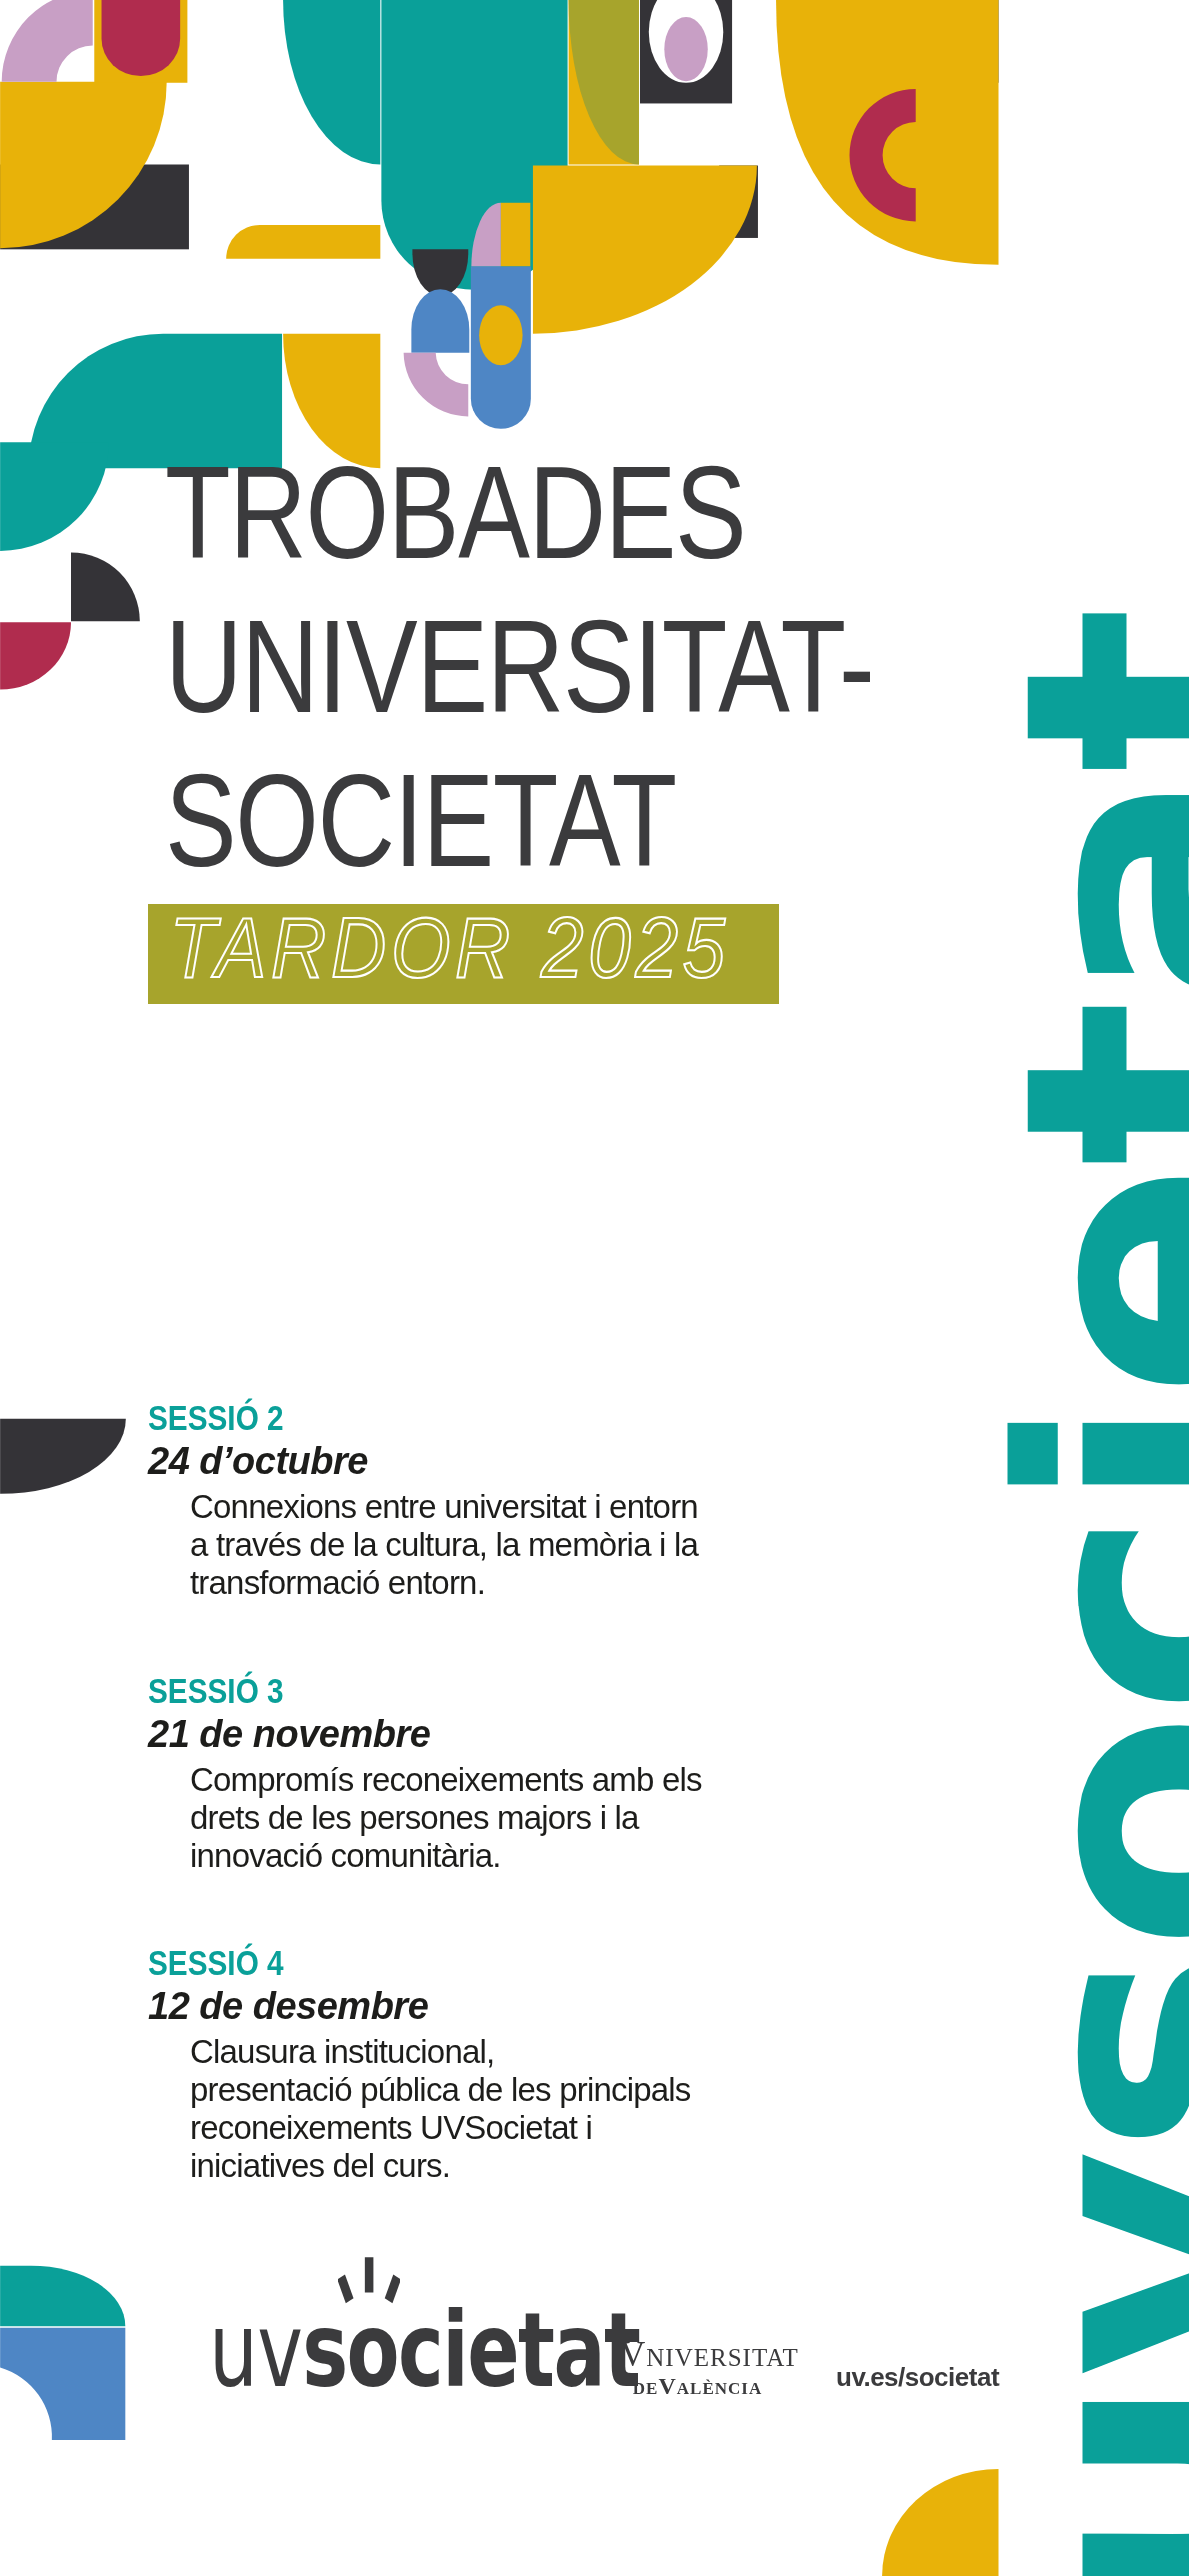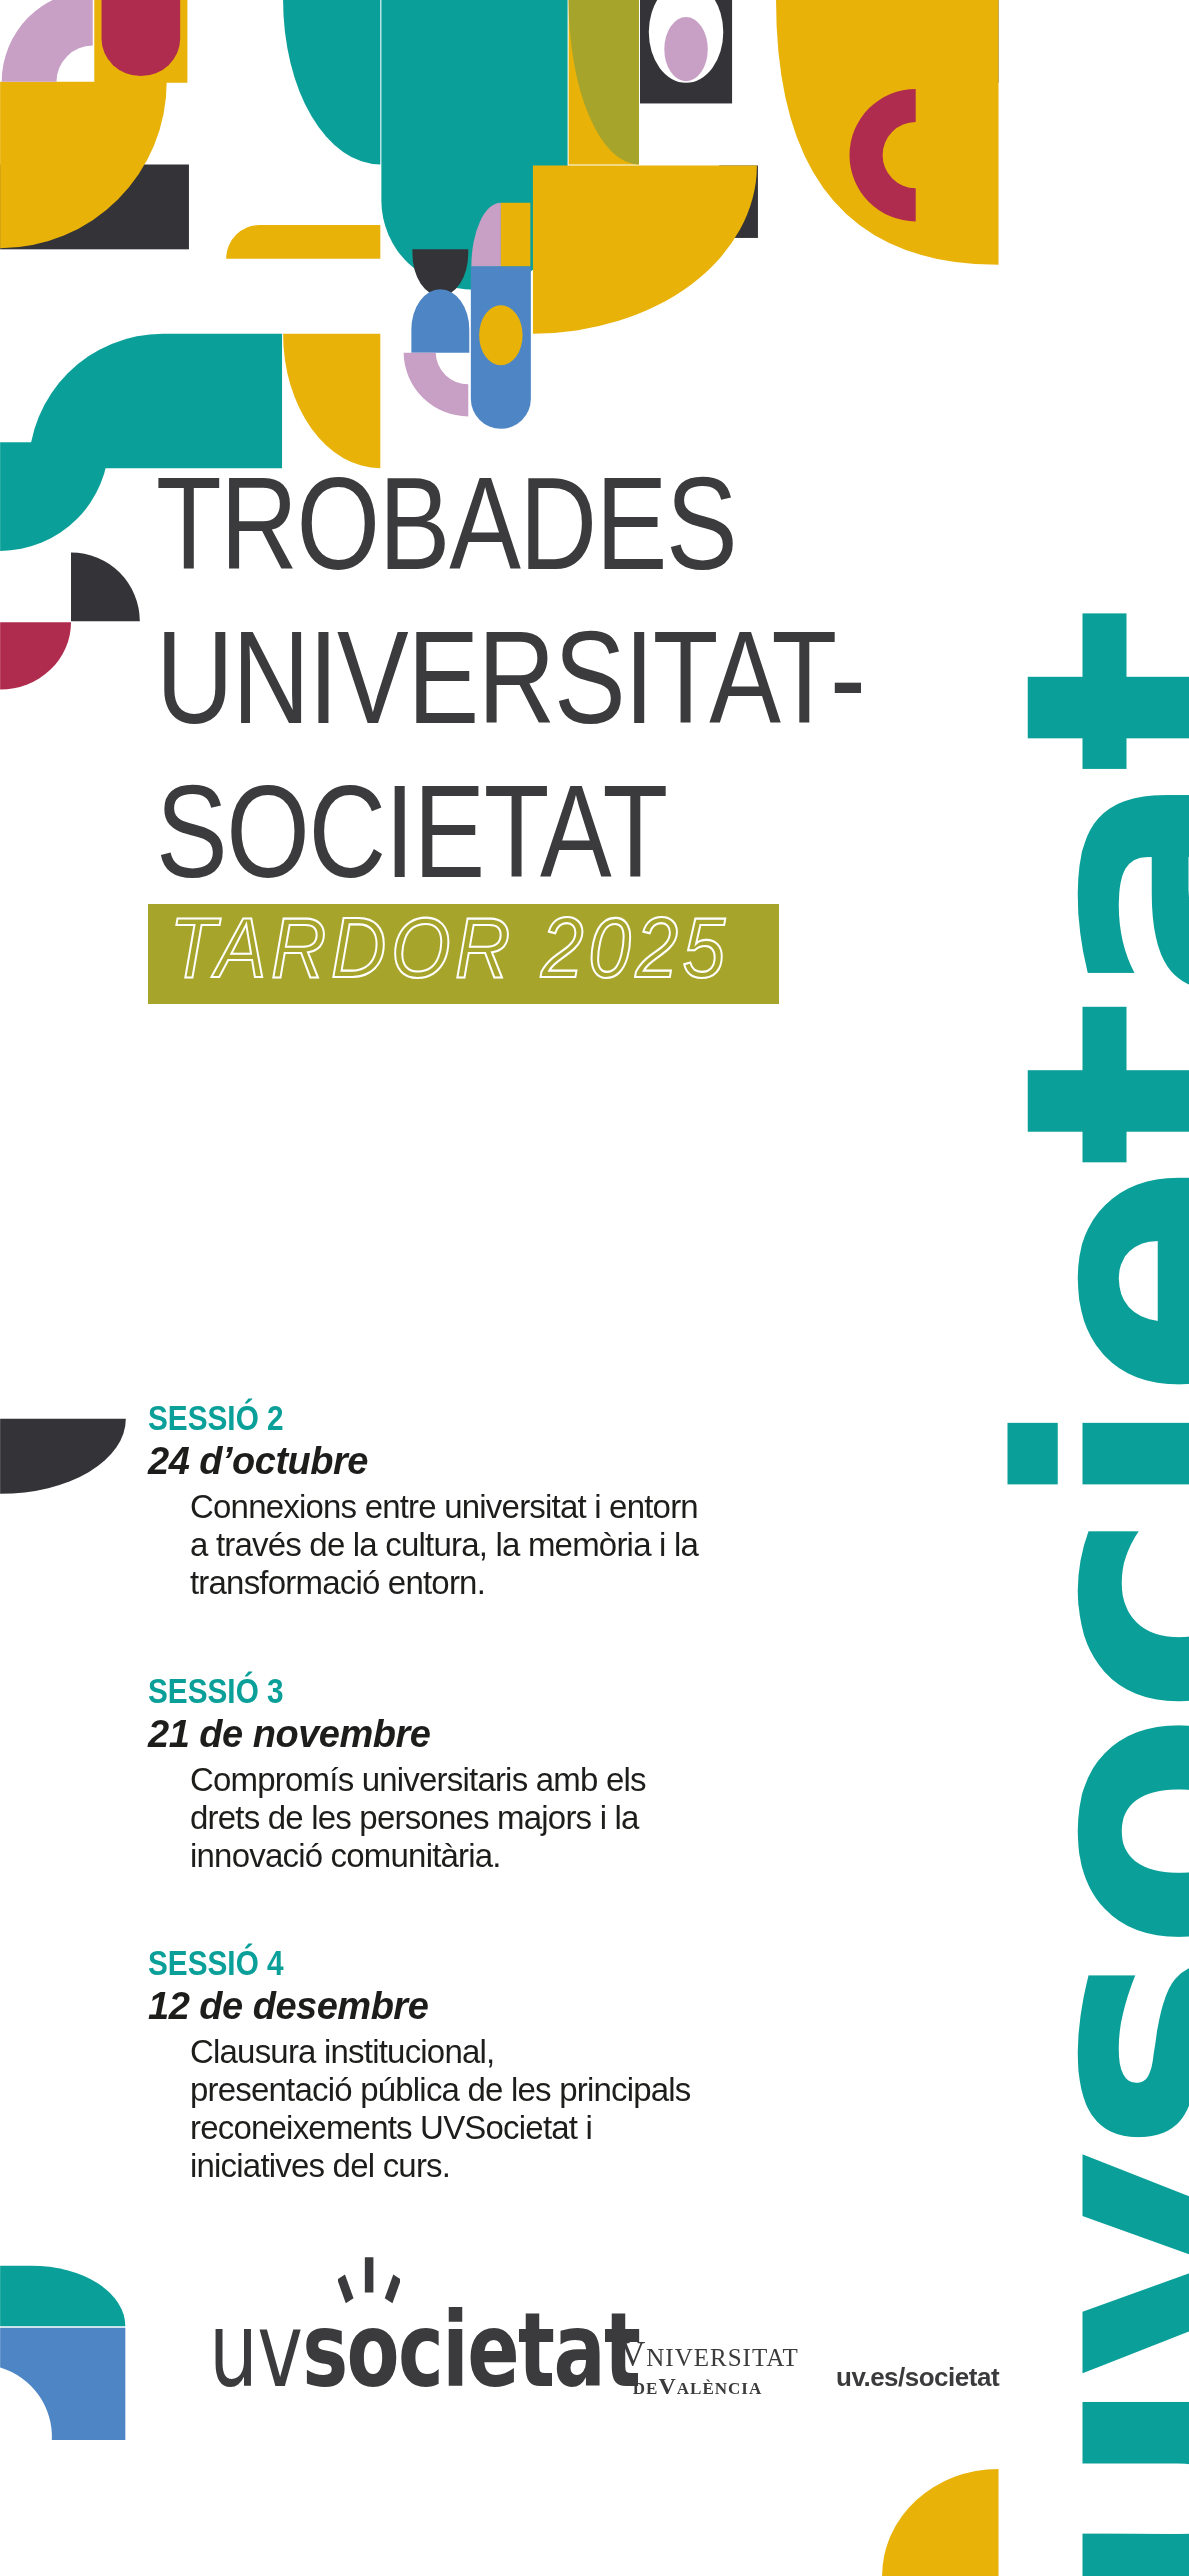--- a/index.html
+++ b/index.html
@@ -24,21 +24,21 @@
   .page{position:absolute;inset:0;}
   .pattern{position:absolute;left:0;top:0;width:1190px;height:2576px;}
 
   .f-teal{fill:var(--teal);} .f-yellow{fill:var(--yellow);} .f-crimson{fill:var(--crimson);}
   .f-olive{fill:var(--olive);} .f-plum{fill:var(--plum);} .f-blue{fill:var(--blue);}
   .f-dark{fill:var(--dark);} .f-white{fill:#fff;}
 
   .cond{display:inline-block;transform:scaleX(0.82);transform-origin:0 50%;white-space:nowrap;}
   .cond85{display:inline-block;transform:scaleX(0.85);transform-origin:0 50%;white-space:nowrap;}
 
-  .title{position:absolute;left:156px;top:436px;color:var(--title);margin-top:11px;}
+  .title{position:absolute;left:165px;top:436px;color:var(--title);}
   .t-line{font-size:131px;line-height:154px;font-weight:400;letter-spacing:-1.6px;}
 
   .badge{position:absolute;left:148px;top:904px;width:631px;height:100px;background:var(--olive);}
   .badge-text{
     display:block;padding-left:24px;
     font-size:85px;line-height:87px;font-style:italic;font-weight:400;
     letter-spacing:5.2px;white-space:nowrap;
     color:transparent;-webkit-text-stroke:2.1px #ffffff;
     transform:scaleX(0.9);transform-origin:0 50%;
   }
@@ -149,21 +149,21 @@
       <span class="dline">Connexions entre universitat i entorn</span>
       <span class="dline">a través de la cultura, la memòria i la</span>
       <span class="dline">transformació entorn.</span>
     </div>
   </section>
 
   <section class="session" style="top:1671px">
     <div class="s-heading"><span class="cond85">SESSIÓ 3</span></div>
     <div class="s-date">21 de novembre</div>
     <div class="s-desc">
-      <span class="dline">Compromís universitaris amb els</span>
+      <span class="dline">Compromís reconeixements amb els</span>
       <span class="dline">drets de les persones majors i la</span>
       <span class="dline">innovació comunitària.</span>
     </div>
   </section>
 
   <section class="session" style="top:1943px">
     <div class="s-heading"><span class="cond85">SESSIÓ 4</span></div>
     <div class="s-date">12 de desembre</div>
     <div class="s-desc">
       <span class="dline">Clausura institucional,</span>

